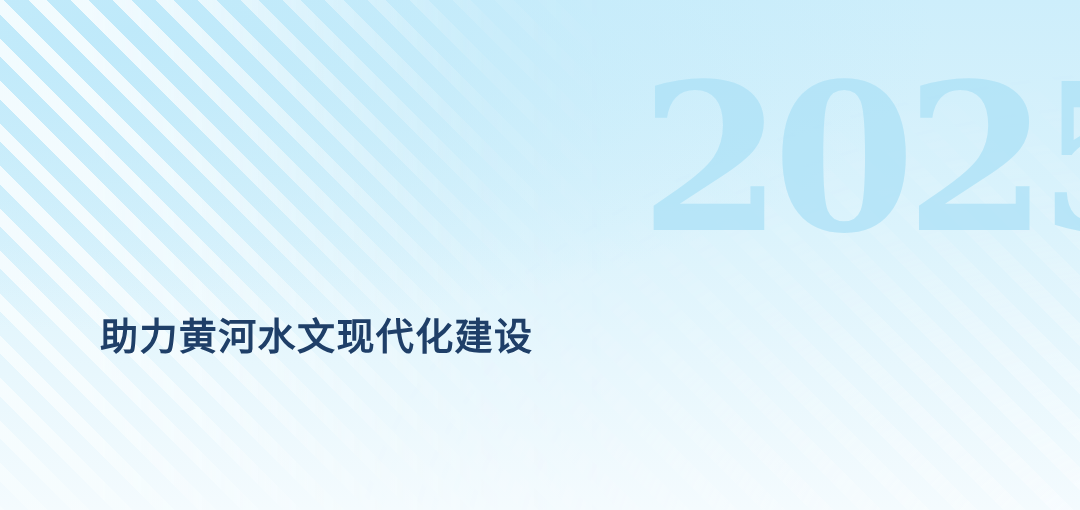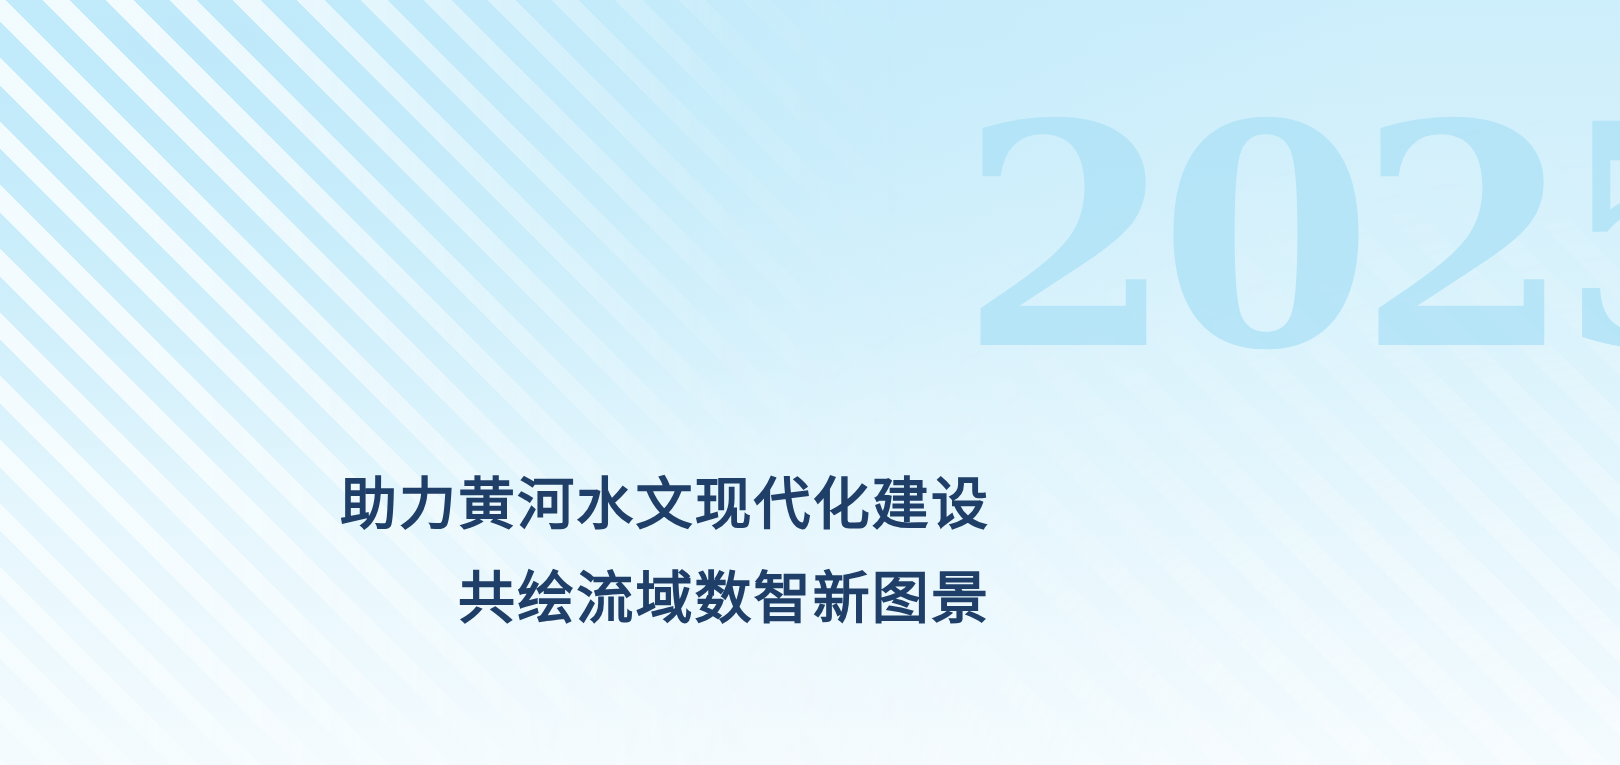--- a/index.html
+++ b/index.html
@@ -106,21 +106,20 @@
     fill: #aee2f7;
     opacity: 0.78;
   }
 
   
   .headline {
     position: absolute;
     left: 100px;
     top: 306px;
     width: 560px;
-    text-align: right;
   }
   .headline-line {
     display: block;
     font-family: "Liberation Sans", "DejaVu Sans", sans-serif;
     font-size: 38px;
     line-height: 63px;
     font-weight: 700;
     letter-spacing: 1.4px;
     color: #1f3f68;
     white-space: nowrap;
@@ -138,16 +137,15 @@
   <div class="stripes-corner"></div>
 
   <div class="year-watermark">
     <svg viewBox="0 0 360 200" preserveAspectRatio="none" aria-hidden="true">
       <text x="0" y="172">2025</text>
     </svg>
   </div>
 
   <div class="headline">
     <span class="headline-line">助力黄河水文现代化建设</span>
-    <span class="headline-line">共绘流域数智新图景</span>
   </div>
 
 </div>
 
 </body></html>

